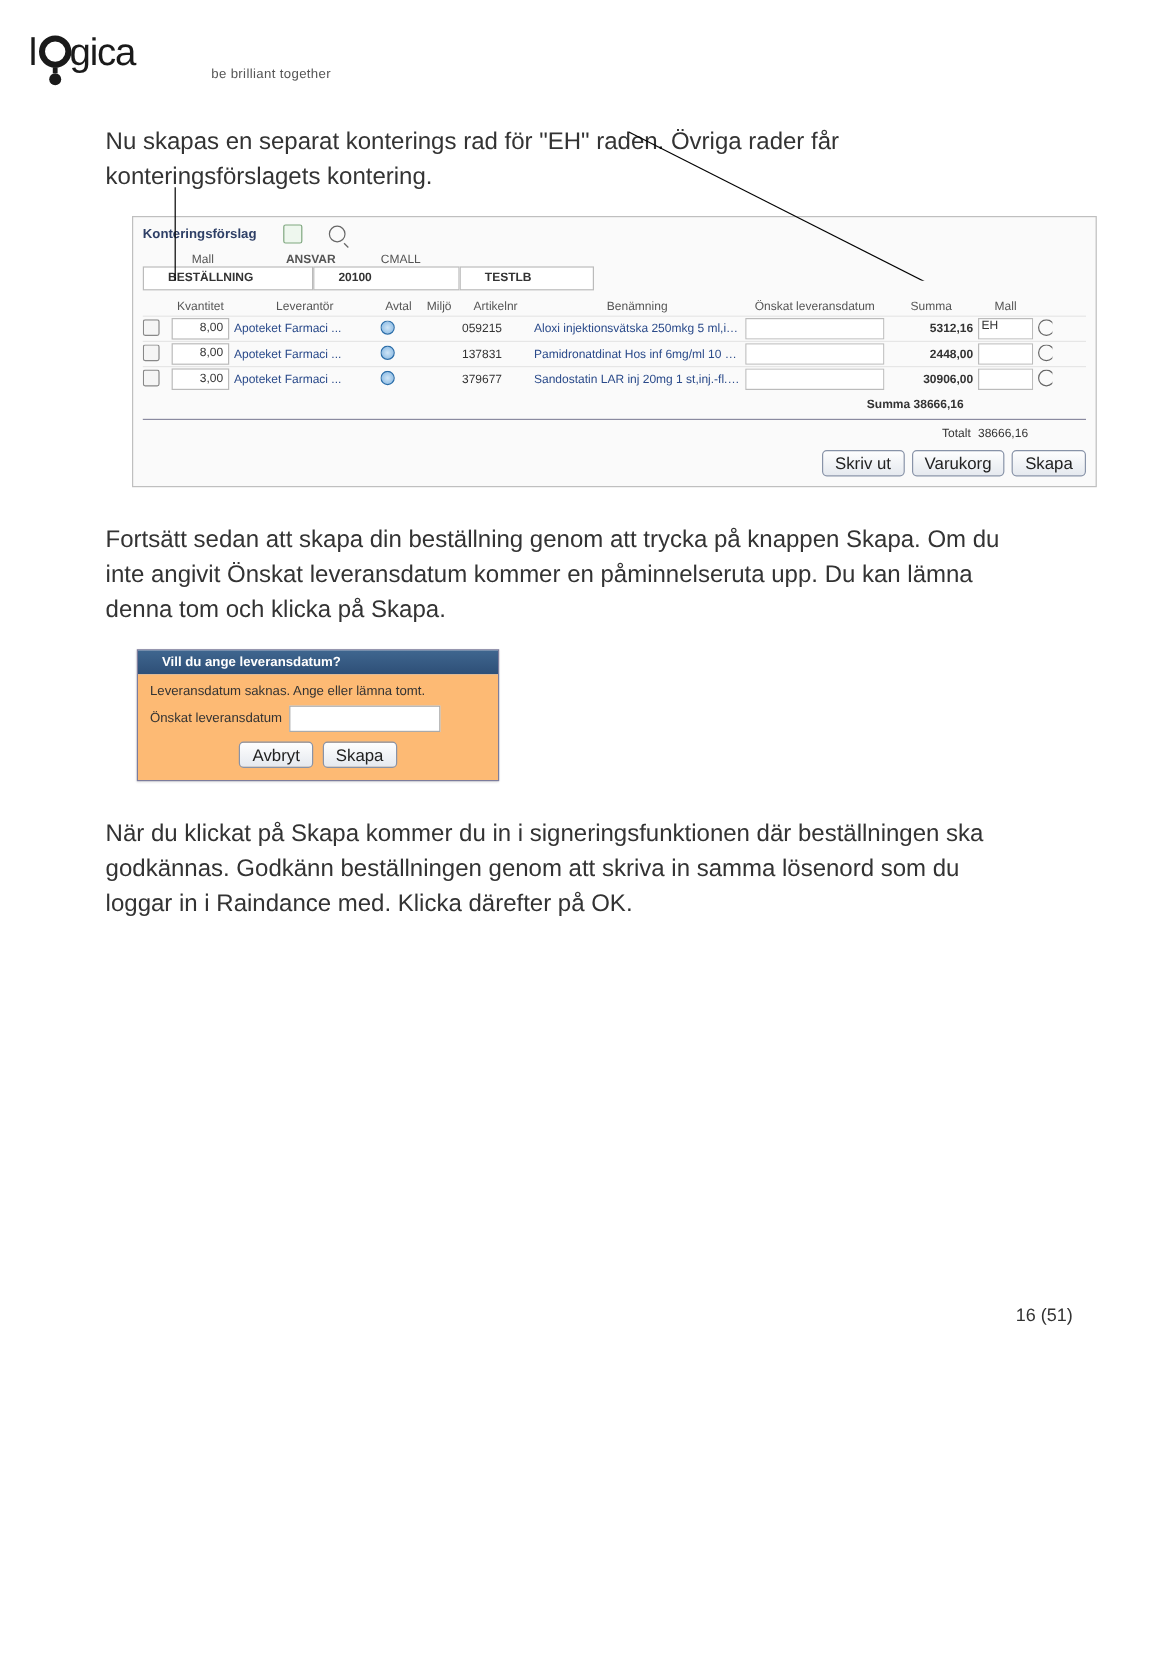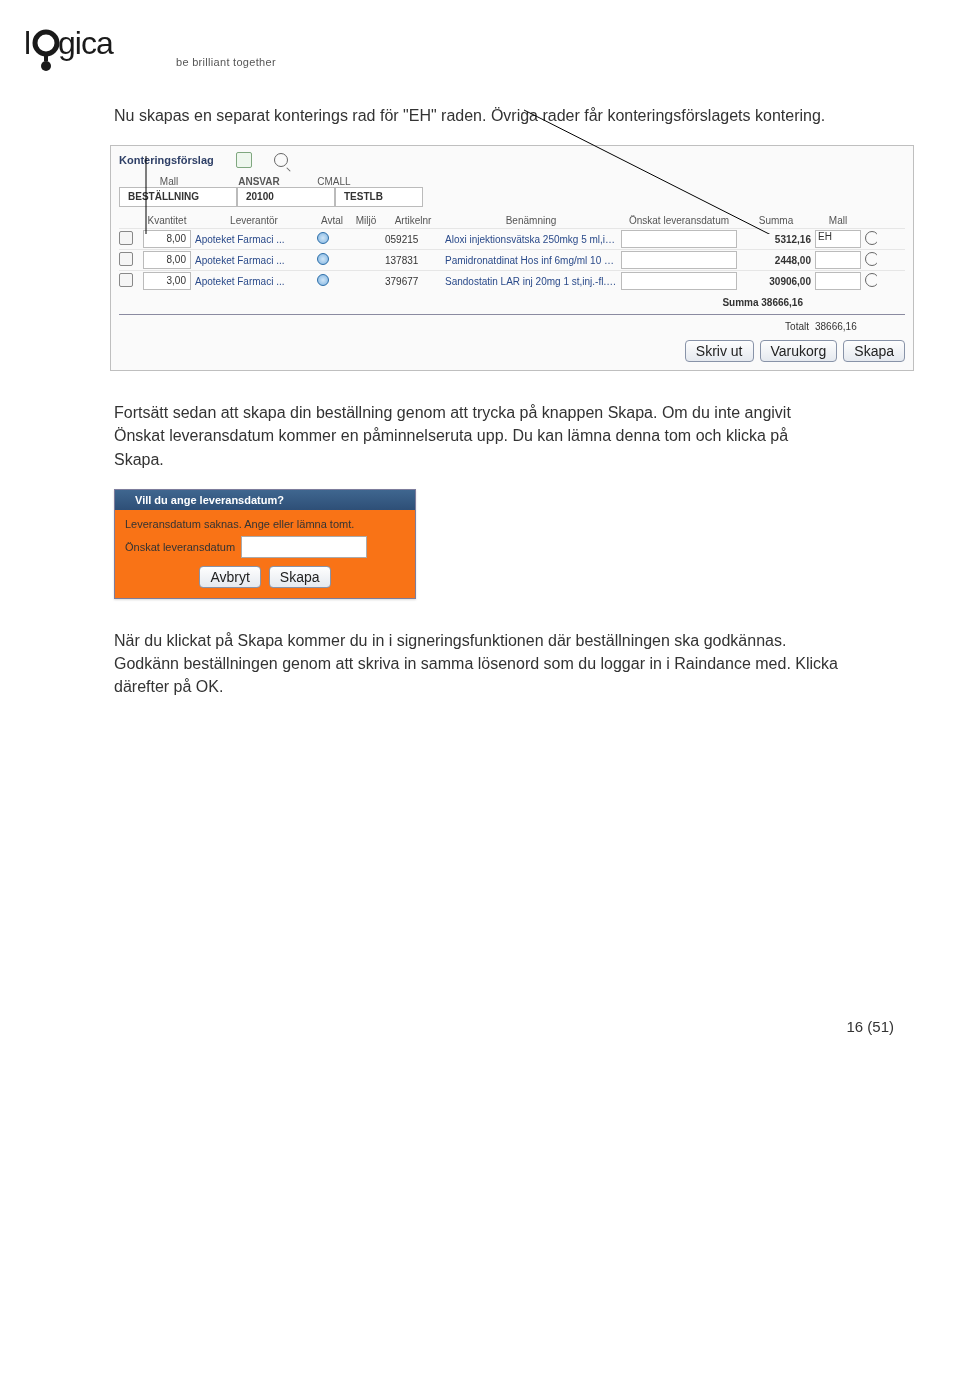--- a/index.html
+++ b/index.html
@@ -9,54 +9,54 @@
     font-size: 14px;
     color: #333;
     background: #fff;
     width: 960px;
   }
   .page {
     padding: 24px 30px 24px 24px;
   }
   .logo-row { display:flex; align-items:flex-end; gap:8px; margin-bottom:28px;}
   .tagline { font-size:11px; color:#555; letter-spacing:0.3px; margin-left:4px; position:relative; top:-6px;}
-  .body-text { margin: 30px 90px 10px 90px; line-height:1.45; font-size:16px; color:#333;}
+  .body-text { margin: 30px 90px 10px 64px; line-height:1.45; font-size:20px; color:#333;}
   .body-text p { margin: 0 0 14px 0; }
   .arrow { stroke:#000; stroke-width:1; fill:none;}
   
   .panelshot { margin: 18px 16px 18px 86px; border:1px solid #bfbfbf; background:#fafafa; font-size:11px; color:#333;}
   .panelshot .toprow { display:flex; align-items:center; gap:22px; padding:6px 8px 4px 8px; font-weight:bold; color:#2a4a7a;}
   .panelshot .toprow .kf { color:#2e3f66;}
   .sheet-icon { display:inline-block; width:14px; height:14px; background:#eef7ee; border:1px solid #7fa77f; border-radius:2px; position:relative;}
   .mag-icon { display:inline-block; width:12px; height:12px; border:1px solid #666; border-radius:50%; position:relative;}
   .mag-icon::after{content:"";position:absolute; right:-4px; bottom:-4px;width:5px;height:1px;background:#666;transform:rotate(45deg);}
   .kont-head { display:flex; gap:0; margin:4px 8px 0 8px;}
   .kont-head div { font-size:10px; color:#555; text-align:center;}
   .kont-head .c1{width:100px;} .kont-head .c2{width:80px;font-weight:bold;} .kont-head .c3{width:70px;}
   .kont-row { display:flex; gap:0; margin:0 8px 6px 8px;}
-  .kont-row .cell { border:1px solid #bbb; background:#fff; height:18px; line-height:18px; padding:0 8px; font-size:10px;}
+  .kont-row .cell { border:1px solid #bbb; background:#fff; height:18px; line-height:18px; padding:0 20px; font-size:10px;}
   .kont-row .c1{width:100px; font-weight:bold;} .kont-row .c2{width:80px;font-weight:bold;} .kont-row .c3{width:70px;font-weight:bold;}
   .grid { margin:6px 8px 0 8px;}
   .ghead, .grow { display:grid; grid-template-columns: 20px 48px 118px 30px 30px 56px 172px 116px 70px 46px 12px; gap:4px; align-items:center;}
   .ghead div { font-size:10px; color:#555; text-align:center; padding:2px 0;}
   .grow { border-top:1px solid #e6e6e6; height:20px;}
   .grow div { font-size:10px; white-space:nowrap; overflow:hidden; text-overflow:ellipsis;}
   .trash { display:inline-block; width:12px; height:12px; border:1px solid #888; border-radius:2px; position:relative; background:#f5f5f5;}
   .globe { display:inline-block; width:10px;height:10px;border:1px solid #2b6da8;border-radius:50%;background:radial-gradient(#cfe5f7,#7fb3e0);}
   .numcell { border:1px solid #bbb; background:#fff; height:16px; line-height:16px; padding:0 4px; text-align:right;}
   .txtcell { border:1px solid #bbb; background:#fff; height:16px; padding:0 2px;}
   .linkish { color:#2a4a8a; }
   .sumrow { display:grid; grid-template-columns: auto 90px; justify-content:end; gap:6px; margin:6px 14px 4px 0; font-weight:bold; font-size:10px;}
   .totline { border-top:1px solid #8a8aa0; margin:6px 8px 0 8px; padding-top:6px; display:grid; grid-template-columns: auto 90px; justify-content:end; gap:6px; font-weight:normal; font-size:10px;}
   .btnrow { display:flex; justify-content:flex-end; gap:6px; padding:8px;}
   .btn { border:1px solid #8893a8; border-radius:4px; background:linear-gradient(#fefefe,#e5e9ef); font-size:14px; padding:2px 10px; color:#222;}
   
   .dlg { margin: 18px 0 18px 90px; width:300px; border:1px solid #7d7d9c; box-shadow: 0 1px 2px rgba(0,0,0,.15); font-size:11px;}
   .dlg .titlebar { background:linear-gradient(#3f668f,#2e4f77); color:#fff; font-weight:bold; padding:4px 20px;}
-  .dlg .body { background:#f97316; padding:8px 10px 10px 10px;}
+  .dlg .body { background:#fdba74; padding:8px 10px 10px 10px;}
   .dlg .row { margin-bottom:6px; color:#333;}
   .dlg .field { display:flex; align-items:center; gap:6px;}
   .dlg input { border:1px solid #aaa; height:18px; width:120px; background:#fff;}
   .dlg .btns { display:flex; gap:8px; justify-content:center; margin-top:8px;}
   .footer { text-align:right; margin: 320px 36px 0 0; font-size:15px; color:#333;}
 </style>
 </head>
 <body>
 
 <div class="page">

